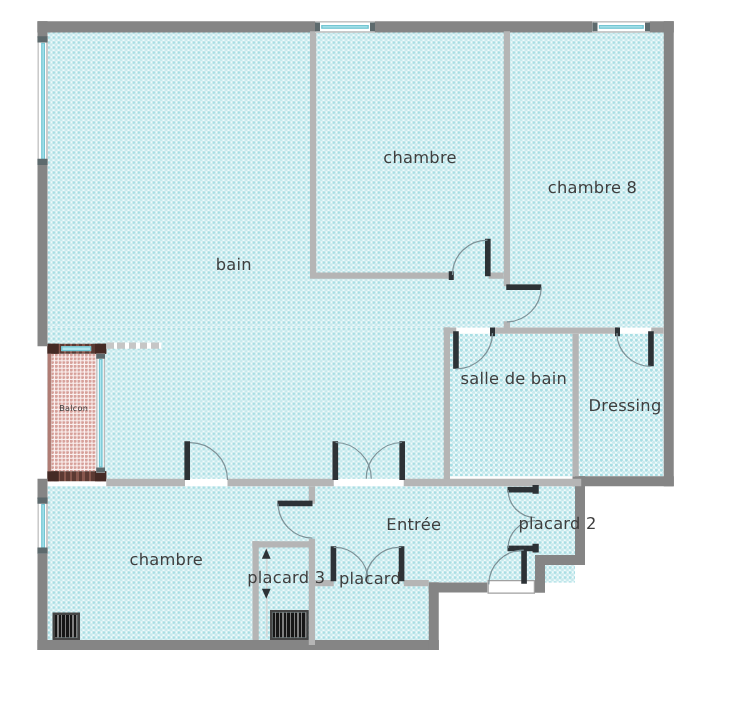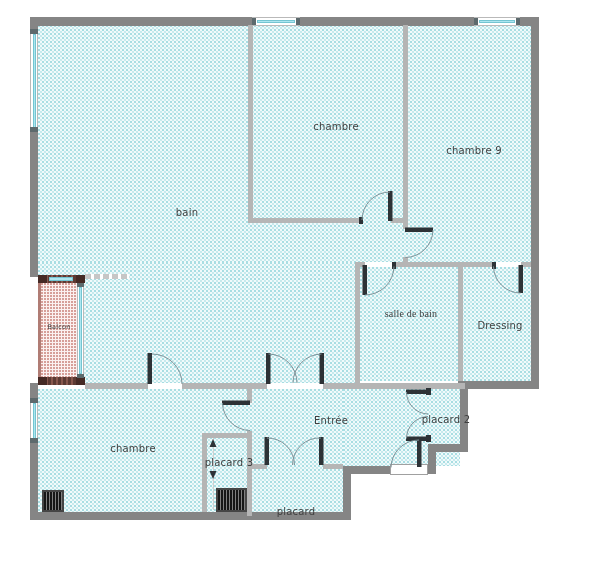--- a/index.html
+++ b/index.html
@@ -20,21 +20,21 @@
   .balc-cap{position:absolute;background:#452a25;}
   .balc-rail{position:absolute;background:#b07c74;}
   .balc-floor{position:absolute;background-color:#fbf1f0;
     background-image:radial-gradient(circle at 1px 1px, rgba(190,105,95,.6) 1px, transparent 1.4px);
     background-size:3px 3px;}
   .shaft{position:absolute;background:repeating-linear-gradient(90deg,#161616 0 2px,#808080 2px 3px);
     border:2px solid #454545;box-sizing:border-box;}
   .lintel{position:absolute;background:repeating-linear-gradient(90deg,#c6c6c6 0 6px,#ffffff 6px 9px);}
   .threshold{position:absolute;background:#ffffff;border:1px solid #a0a0a0;box-sizing:border-box;}
   .slider-line{position:absolute;background:#d0d0d0;}
-  .lbl{position:absolute;transform:translate(-50%,-50%);font-size:10px;line-height:8px;
+  .lbl{position:absolute;transform:translate(-50%,-50%);font-size:13px;line-height:8px;
        color:#3f3f3f;white-space:nowrap;letter-spacing:.2px;}
   svg.doors{position:absolute;left:0;top:0;pointer-events:none;}
   svg.doors path{fill:none;stroke:#7f9399;stroke-width:1;}
   svg.doors rect,svg.doors polygon{fill:#2d3236;stroke:none;}
 </style>
 </head>
 <body>
 
 <div class="plan">
 
@@ -154,23 +154,23 @@
     <path d="M 406.5 392 A 22 22 0 0 0 428 414"></path>
     <path d="M 406.5 438.5 A 22 22 0 0 1 428 416.5"></path>
     <path d="M 419 440 A 28 28 0 0 0 391 467.5"></path>
 
     <polygon points="213,439 209.5,447 216.5,447"></polygon>
     <polygon points="213,479 209.5,471 216.5,471"></polygon>
   </svg>
 
   <span class="lbl" style="left:187px;top:213px;">bain</span>
   <span class="lbl" style="left:336px;top:127px;">chambre</span>
-  <span class="lbl" style="left:474px;top:151px;">chambre 9</span>
-  <span class="lbl" style="left:411px;top:314px;font-family:Liberation Serif, serif;">salle de bain</span>
+  <span class="lbl" style="left:474px;top:151px;">chambre 8</span>
+  <span class="lbl" style="left:411px;top:304px;">salle de bain</span>
   <span class="lbl" style="left:500px;top:326px;">Dressing</span>
   <span class="lbl" style="left:133px;top:449px;">chambre</span>
   <span class="lbl" style="left:331px;top:421px;">Entrée</span>
-  <span class="lbl" style="left:296px;top:512px;">placard</span>
+  <span class="lbl" style="left:296px;top:464px;">placard</span>
   <span class="lbl" style="left:446px;top:420px;">placard 2</span>
   <span class="lbl" style="left:229px;top:463px;text-align:right;">placard 3</span>
   <span class="lbl" style="left:59px;top:327px;font-size:6.5px;text-align:center;">Balcon</span>
 
 </div>
 
 </body></html>

